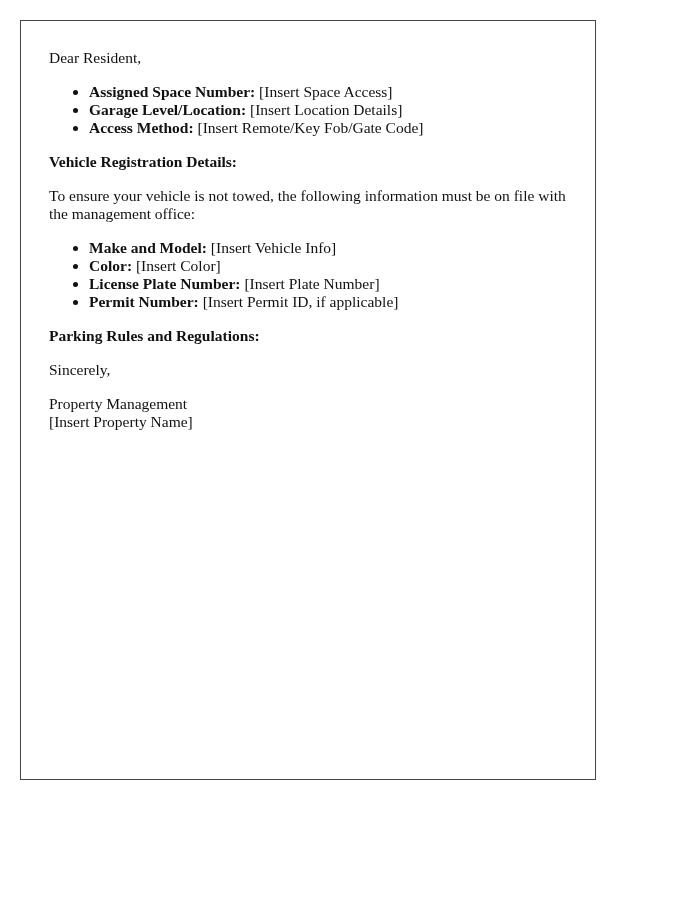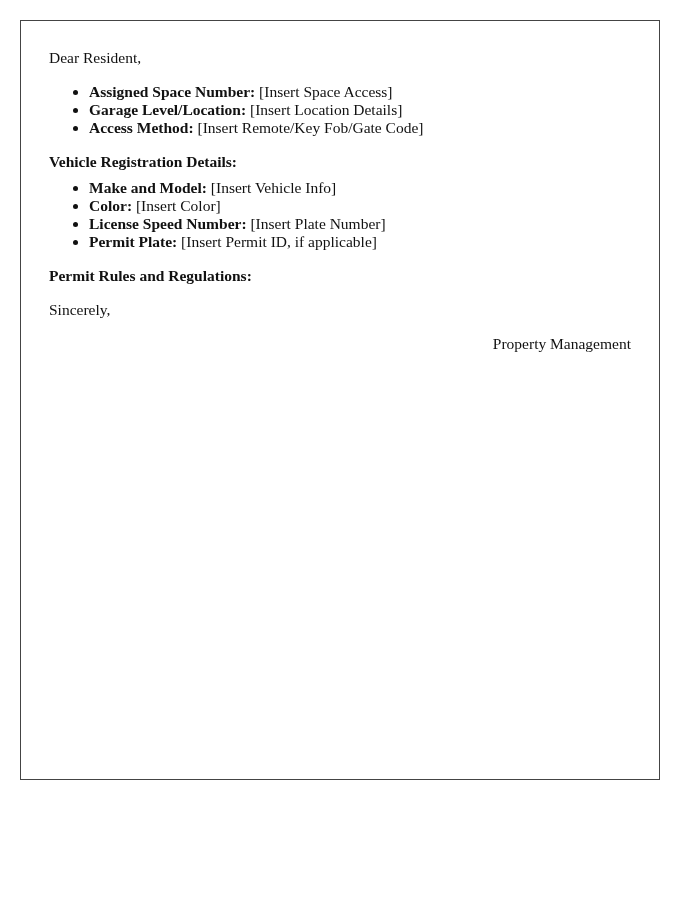--- a/index.html
+++ b/index.html
@@ -13,69 +13,71 @@
       position: relative;
       font-family: "Liberation Serif", "DejaVu Serif", serif;
       font-size: 15.5px;
       line-height: 18px;
       color: #111111;
     }
     .letter {
       position: absolute;
       left: 20px;
       top: 20px;
-      width: 640px;
+      width: 576px;
       height: 760px;
       border: 1px solid #444444;
       box-sizing: border-box;
       padding: 28px 28px 20px 28px;
     }
     p {
       margin: 0 0 16px 0;
     }
     .heading {
       font-weight: bold;
       margin: 0 0 16px 0;
     }
     .heading.tight {
-      margin-bottom: 8px;
+      margin-bottom: 16px;
     }
     ul {
       margin: 0 0 16px 0;
       padding-left: 40px;
     }
     li {
       margin: 0;
     }
     .lbl {
       font-weight: bold;
       text-align: center;
     }
-    .sig p { margin: 0; text-align: right; }
+    .sig p { margin: 0; }
   </style>
 </head>
 <body>
 
 <div class="letter">
   <p>Dear Resident,</p>
 
   <ul>
     <li><span class="lbl">Assigned Space Number:</span><span> [Insert Space Access]</span></li>
     <li><span class="lbl">Garage Level/Location:</span><span> [Insert Location Details]</span></li>
     <li><span class="lbl">Access Method:</span><span> [Insert Remote/Key Fob/Gate Code]</span></li>
   </ul>
 
   <div class="heading tight">Vehicle Registration Details:</div>
+  <p>To ensure your vehicle is not towed, the following information must be on file with the management office:</p>
   <ul>
     <li><span class="lbl">Make and Model:</span><span> [Insert Vehicle Info]</span></li>
     <li><span class="lbl">Color:</span><span> [Insert Color]</span></li>
-    <li><span class="lbl">License Speed Number:</span><span> [Insert Plate Number]</span></li>
-    <li><span class="lbl">Permit Plate:</span><span> [Insert Permit ID, if applicable]</span></li>
+    <li><span class="lbl">License Plate Number:</span><span> [Insert Plate Number]</span></li>
+    <li><span class="lbl">Permit Number:</span><span> [Insert Permit ID, if applicable]</span></li>
   </ul>
 
-  <div class="heading">Permit Rules and Regulations:</div>
+  <div class="heading">Parking Rules and Regulations:</div>
 
   <p>Sincerely,</p>
 
   <div class="sig">
     <p>Property Management</p>
+    <p>[Insert Property Name]</p>
   </div>
 </div>
 
 </body></html>

